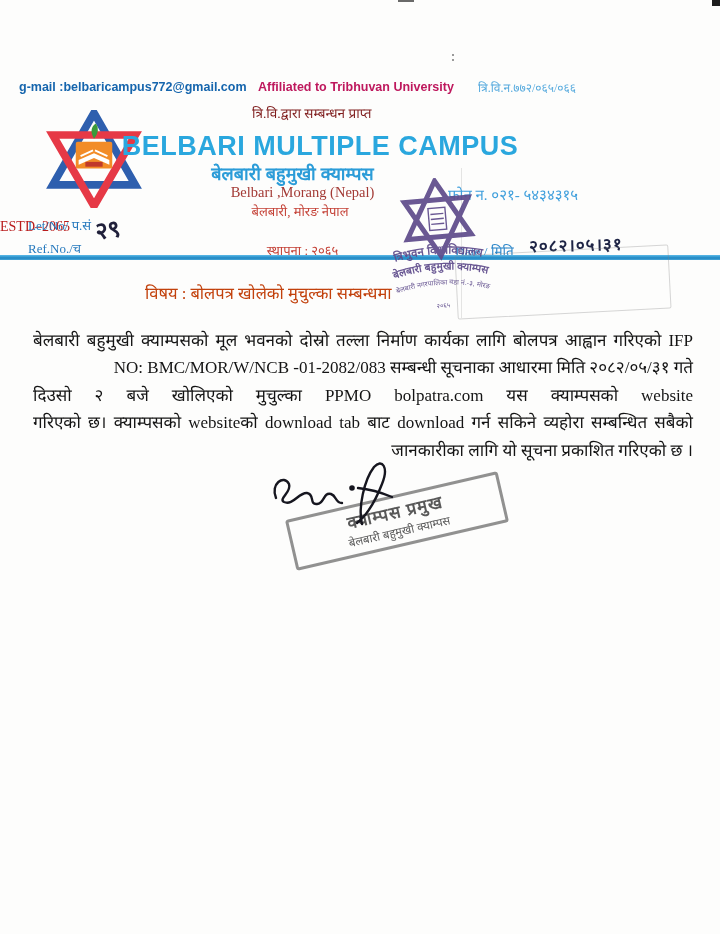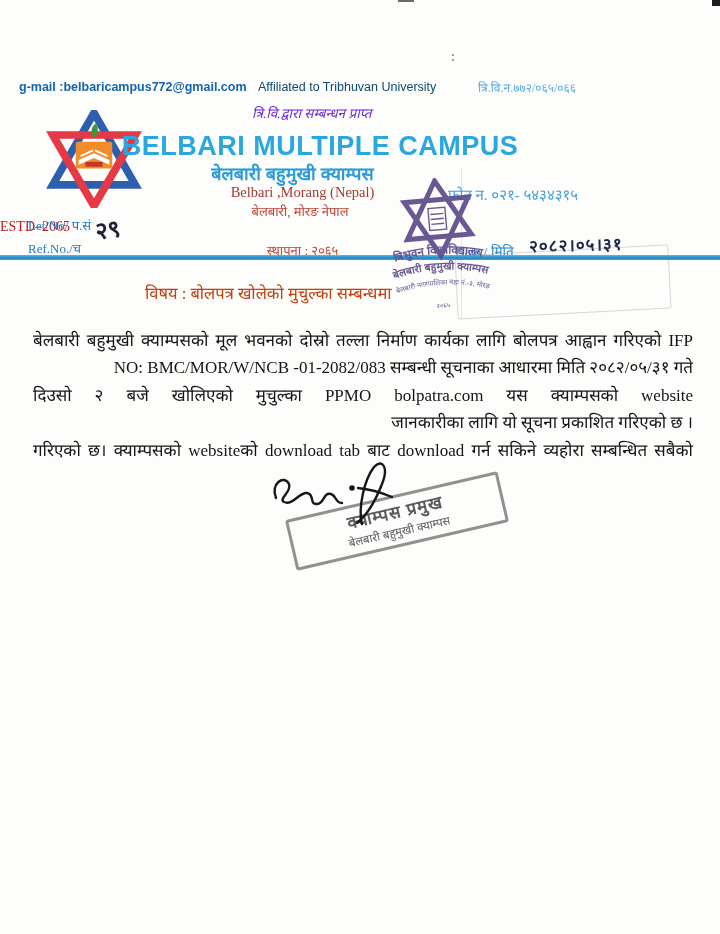--- a/index.html
+++ b/index.html
@@ -14,23 +14,23 @@
   .abs{position:absolute;}
 
   
   .artifact-topline{top:0;left:398px;width:16px;height:2px;background:#2b2b2b;opacity:.7;}
   .artifact-corner{top:0;right:0;width:8px;height:6px;background:#1d1d1d;}
   .artifact-crease{top:168px;left:461px;width:1px;height:150px;background:rgba(140,140,140,.22);}
   .artifact-colon{top:54px;left:452px;width:2px;height:2px;background:#9a9a9a;box-shadow:0 5px 0 #9a9a9a;}
 
   
   .email-line{top:80px;left:19px;font-family:"Liberation Sans",sans-serif;font-weight:bold;font-size:12.5px;color:#1565ad;}
-  .affiliation{top:80px;left:258px;font-family:"Liberation Sans",sans-serif;font-weight:normal;font-size:12.5px;color:#0c4a6e;}
+  .affiliation{top:80px;left:258px;font-family:"Liberation Sans",sans-serif;font-weight:bold;font-size:12.5px;color:#be185d;}
   .tu-number{top:79px;left:478px;font-size:12px;color:#58abde;text-align:right;}
-  .sambandhan{top:104px;left:252px;font-size:13.5px;color:#6d28d9;font-style:italic;}
+  .sambandhan{top:104px;left:252px;font-size:13.5px;color:#7f1d1d;}
   .campus-logo{top:110px;left:46px;width:96px;height:98px;}
   .title-en{top:131px;left:0;width:640px;text-align:center;font-family:"Liberation Sans",sans-serif;font-weight:bold;font-size:27px;letter-spacing:.5px;color:#2aa7de;}
   .title-np{top:161px;left:0;width:585px;text-align:center;font-family:"Liberation Sans",sans-serif;font-weight:600;font-size:18px;color:#2b9cd8;}
   .address-en{top:184px;left:0;width:605px;text-align:center;font-size:14.5px;color:#a33a35;}
   .address-np{top:202px;left:0;width:600px;text-align:center;font-size:13px;color:#c44136;}
   .estd-en{top:219px;left:0;width:600px;text-align:left;font-size:14px;color:#b91c1c;}
   .estd-np{top:241px;left:0;width:605px;text-align:center;font-size:13px;color:#c44136;}
   .phone{top:184px;left:448px;font-size:15px;color:#3f9fdc;}
 
   .let-no{top:216px;left:28px;font-size:13px;color:#2679bd;}
@@ -129,22 +129,22 @@
   </svg>
 
   <div class="abs faint-stamp"></div>
 
   <div class="abs subject">विषय : बोलपत्र खोलेको मुचुल्का सम्बन्धमा</div>
 
   <div class="abs body-block">
     <div class="body-line jl">बेलबारी बहुमुखी क्याम्पसको मूल भवनको दोस्रो तल्ला निर्माण कार्यका लागि बोलपत्र आह्वान गरिएको IFP</div>
     <div class="body-line">NO: BMC/MOR/W/NCB -01-2082/083  सम्बन्धी सूचनाका आधारमा मिति २०८२/०५/३१ गते</div>
     <div class="body-line jl">दिउसो २ बजे खोलिएको मुचुल्का PPMO bolpatra.com यस क्याम्पसको website</div>
+    <div class="body-line jl">गरिएको छ। क्याम्पसको websiteको download tab बाट download गर्न सकिने व्यहोरा सम्बन्धित सबैको</div>
     <div class="body-line">जानकारीका लागि यो सूचना प्रकाशित गरिएको छ ।</div>
-    <div class="body-line jl">गरिएको छ। क्याम्पसको websiteको download tab बाट download गर्न सकिने व्यहोरा सम्बन्धित सबैको</div>
   </div>
 
   <svg class="abs signature" viewBox="0 0 152 72">
     <g stroke="#16161f" stroke-width="2.4" fill="none" stroke-linecap="round">
       <path d="M14,40 C8,26 22,16 27,26 C30,34 16,41 22,44 C31,48 37,34 45,35 C53,36 47,47 55,46 C63,45 61,34 69,36 C75,38 73,45 80,45"></path>
       <circle cx="90" cy="30" r="1.6" fill="#16161f"></circle>
       <path d="M100,66 C96,50 102,22 112,9 C120,0 127,9 120,26 C113,44 104,58 95,65"></path>
       <path d="M96,30 C106,31 118,34 130,39"></path>
     </g>
   </svg>

